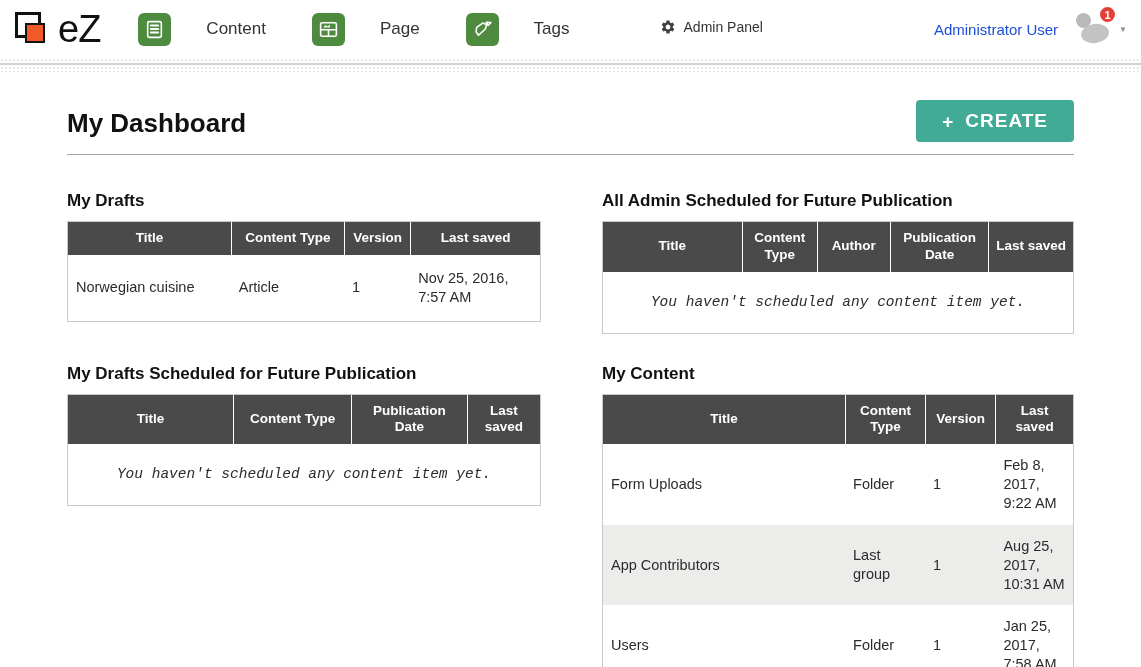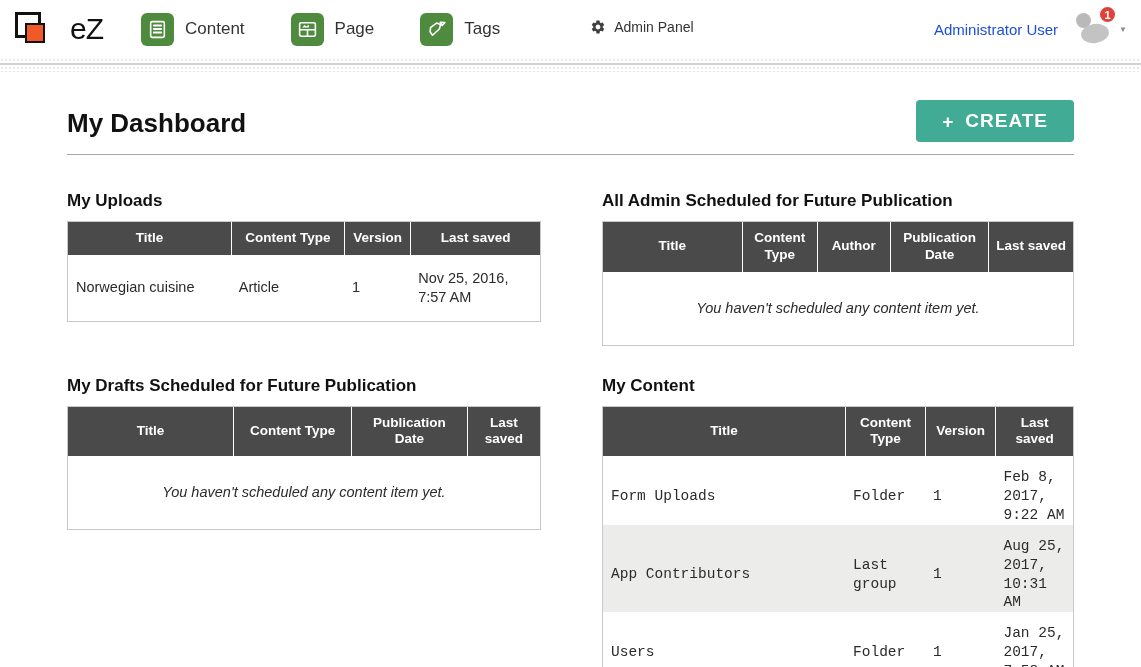--- a/index.html
+++ b/index.html
@@ -14,22 +14,22 @@
   *{box-sizing:border-box;margin:0;padding:0;}
   html,body{width:1141px;height:667px;overflow:hidden;background:#fff;
     font-family:"Liberation Sans","DejaVu Sans",sans-serif;color:#2b2b2b;}
 
   
   .top-nav{height:58px;display:flex;align-items:center;padding:0 14px 0 12px;background:#fff;}
   .logo{display:flex;align-items:center;margin-right:38px;cursor:pointer;}
   .logo-mark{position:relative;width:42px;height:40px;}
   .logo-square{position:absolute;left:3px;top:3px;width:26px;height:26px;border:3px solid #111;background:#fff;}
   .logo-orange{position:absolute;left:13px;top:14px;width:20px;height:20px;background:#f05a28;border:2px solid #111;}
-  .logo-text{font-size:30px;color:#111;letter-spacing:-1px;margin-left:16px;}
-  .nav-item{display:flex;align-items:center;margin-right:46px;cursor:pointer;}
+  .logo-text{font-size:38px;color:#111;letter-spacing:-1px;margin-left:4px;}
+  .nav-item{display:flex;align-items:center;margin-right:46px;cursor:pointer;gap:24px;}
   .nav-icon{width:33px;height:33px;border-radius:6px;background:var(--accent-green);
     display:flex;align-items:center;justify-content:center;margin-right:11px;flex:0 0 auto;}
   .nav-icon svg{stroke:#fff;fill:none;stroke-width:1.5;stroke-linecap:round;stroke-linejoin:round;}
   .nav-label{font-size:17px;color:#333;}
   .admin-panel{display:flex;margin-left:44px;cursor:pointer;}
   .admin-panel svg{margin-right:8px;}
   .admin-label{font-size:14px;color:#333;}
   .user-area{margin-left:auto;display:flex;align-items:center;cursor:pointer;}
   .user-name{font-size:15px;color:#1d4ed8;margin-right:16px;}
   .avatar{position:relative;width:38px;height:32px;}
@@ -57,23 +57,23 @@
   .dashboard-grid{margin-top:36px;display:grid;grid-template-columns:474px 472px;column-gap:61px;row-gap:30px;align-items:start;}
   .section-title{font-size:17px;font-weight:bold;color:#111;margin-bottom:10px;}
 
   table.dash-table{width:100%;border-collapse:separate;border-spacing:0;border:1px solid var(--table-border);background:#fff;}
   .dash-table th{background:var(--header-dark);color:#fff;font-size:13.5px;font-weight:bold;
     text-align:center;vertical-align:middle;padding:8px 5px;border-left:1px solid #fdfdfd;line-height:1.25;}
   .dash-table th:first-child{border-left:none;}
   .dash-table td{padding:9px 8px;font-size:14.5px;color:#2b2b2b;vertical-align:middle;text-align:left;line-height:1.3;}
   .dash-table tbody tr{cursor:pointer;}
   .dash-table tbody tr:nth-child(even){background:var(--stripe-gray);}
-  .dash-table td.empty-cell{text-align:center;font-style:italic;padding:27px 6px;cursor:default;}
+  .dash-table td.empty-cell{text-align:center;font-style:italic;padding:21px 6px;cursor:default;font-family:Liberation Mono, monospace;}
   .my-drafts-table td{padding-top:14px;padding-bottom:14px;}
-  .my-content-table td{padding-top:12px;padding-bottom:0;font-family:Liberation Mono, monospace;}
+  .my-content-table td{padding-top:12px;padding-bottom:12px;}
 </style>
 </head>
 <body>
 
 <header class="top-nav">
   <div class="logo">
     <span class="logo-mark">
       <span class="logo-square"></span>
         <span class="logo-orange"></span>
     </span>
@@ -142,21 +142,21 @@
     <h1 class="page-title">My Dashboard</h1>
     <button class="create-btn">
       <span class="create-plus">+</span>
       <span class="create-label">CREATE</span>
     </button>
   </div>
 
   <div class="dashboard-grid">
 
     <section>
-      <h2 class="section-title">My Uploads</h2>
+      <h2 class="section-title">My Drafts</h2>
       <table class="dash-table my-drafts-table">
         <colgroup>
             <col style="width:34.5%">
             <col style="width:24%">
             <col style="width:14%">
             <col style="width:27.5%">
           </colgroup>
         <thead>
             <tr>
           <th>Title</th>

